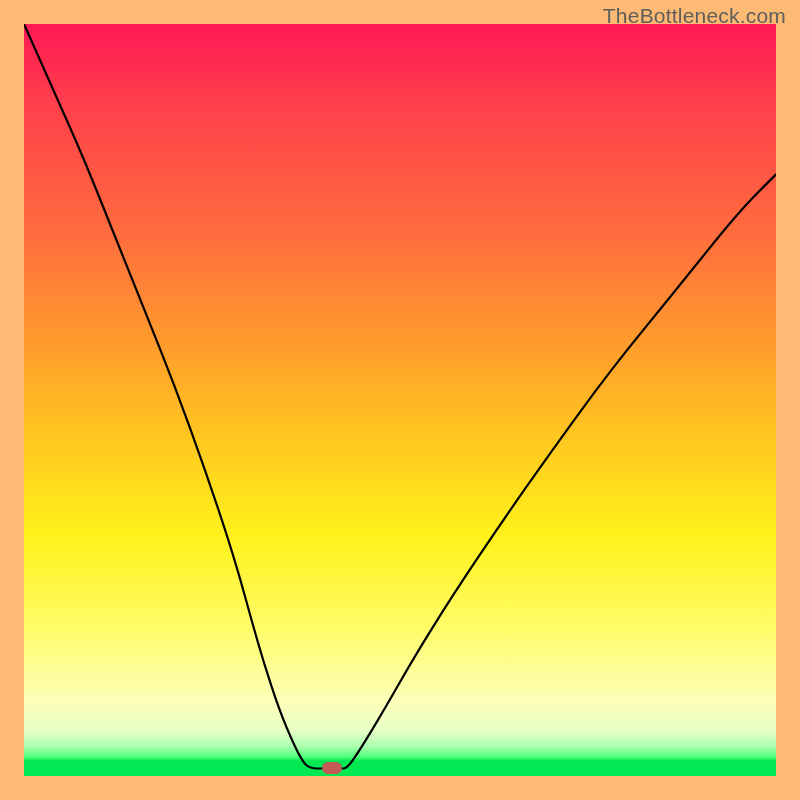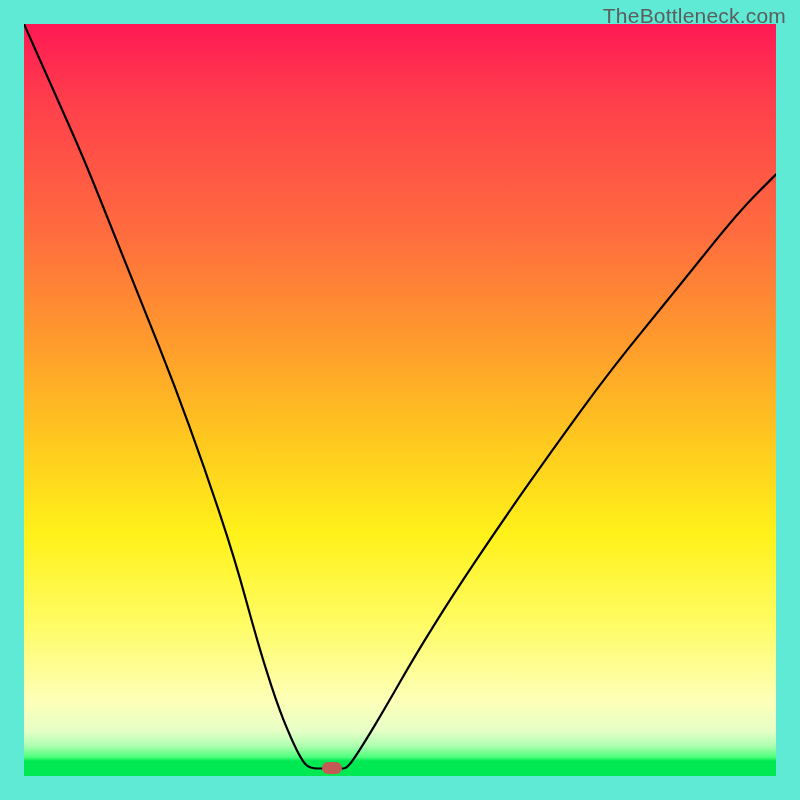--- a/index.html
+++ b/index.html
@@ -7,21 +7,21 @@
     padding: 0;
     width: 800px;
     height: 800px;
     overflow: hidden;
     background: #000;
     font-family: Arial, Helvetica, sans-serif;
   }
   .frame {
     position: absolute;
     inset: 0;
-    background: #5eead4;
+    background: #fdba74;
   }
   .plot-area {
     position: absolute;
     left: 24px;
     top: 24px;
     width: 752px;
     height: 752px;
     overflow: hidden;
   }
   .gradient-bg {

